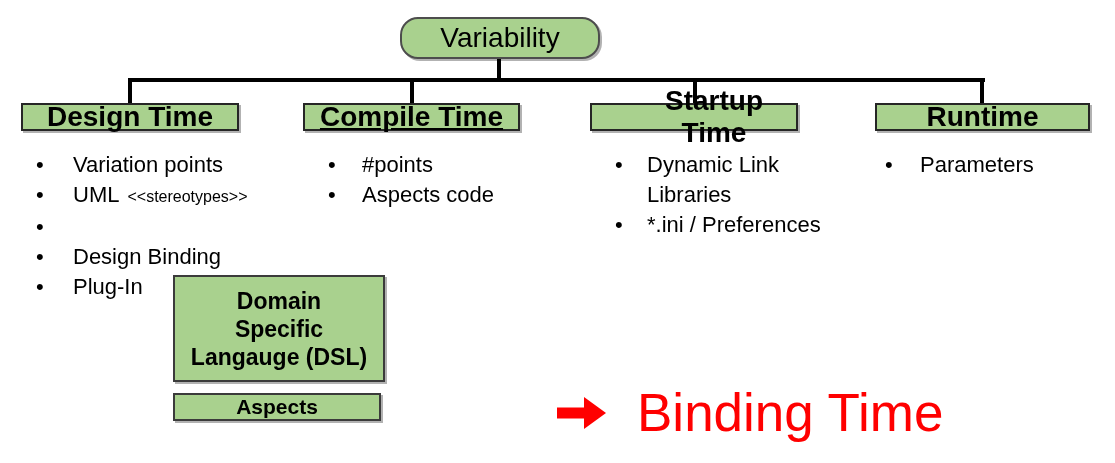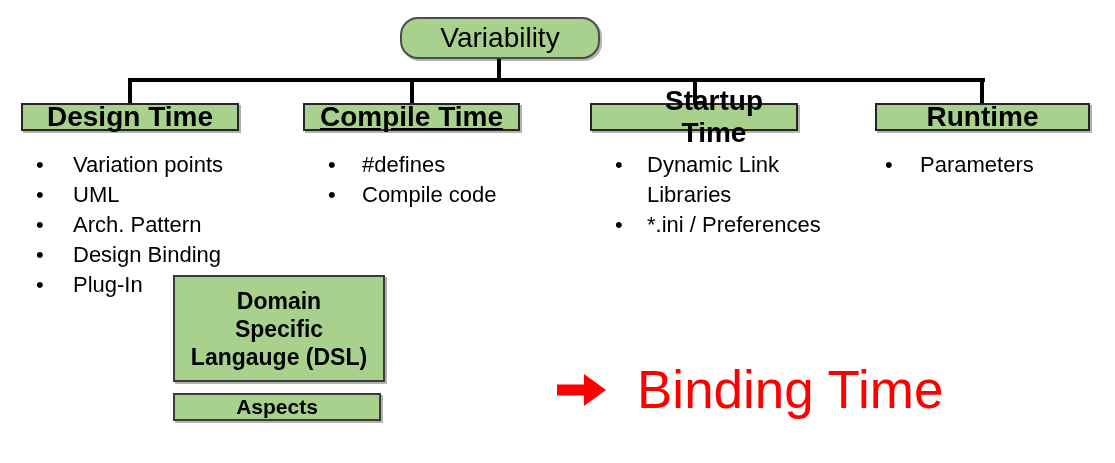--- a/index.html
+++ b/index.html
@@ -55,21 +55,21 @@
   #dsl-box {
     left: 173px; top: 275px; width: 212px; height: 107px;
     font-size: 23px; font-weight: 700; line-height: 28px;
     white-space: pre-line; border-color: #3b3b3b;
   }
   #aspects-box {
     left: 173px; top: 393px; width: 208px; height: 28px;
     font-size: 21px; font-weight: 700; border-color: #3b3b3b;
   }
   #caption {
-    position: absolute; left: 557px; top: 364px; height: 52px;
+    position: absolute; left: 557px; top: 387px; height: 52px;
     display: flex; align-items: center; color: #ff0000;
   }
   #caption-text { font-size: 53px; line-height: 52px; margin-left: 30px; white-space: nowrap; }
 </style>
 </head>
 <body>
 
 <div id="canvas">
 
   <div class="gbox" id="variability-box">
@@ -97,43 +97,43 @@
   </div>
 
   <div class="list" id="list-design">
     <div class="li">
       <span class="dot">•</span>
       <span class="txt">Variation points</span>
     </div>
     <div class="li">
       <span class="dot">•</span>
       <span class="txt">UML</span>
+      <span class="suffix">&lt;&lt;stereotypes&gt;&gt;</span>
     </div>
     <div class="li">
       <span class="dot">•</span>
-      <span class="txt">Arch. Pattern</span>
     </div>
     <div class="li">
       <span class="dot">•</span>
       <span class="txt">Design Binding</span>
     </div>
     <div class="li">
       <span class="dot">•</span>
       <span class="txt">Plug-In</span>
     </div>
   </div>
 
   <div class="list" id="list-compile">
     <div class="li">
       <span class="dot">•</span>
-      <span class="txt">#defines</span>
+      <span class="txt">#points</span>
     </div>
     <div class="li">
       <span class="dot">•</span>
-      <span class="txt">Compile code</span>
+      <span class="txt">Aspects code</span>
     </div>
   </div>
 
   <div class="list" id="list-startup">
     <div class="li">
       <span class="dot">•</span>
       <span class="txt">Dynamic Link
 Libraries</span>
     </div>
     <div class="li">

